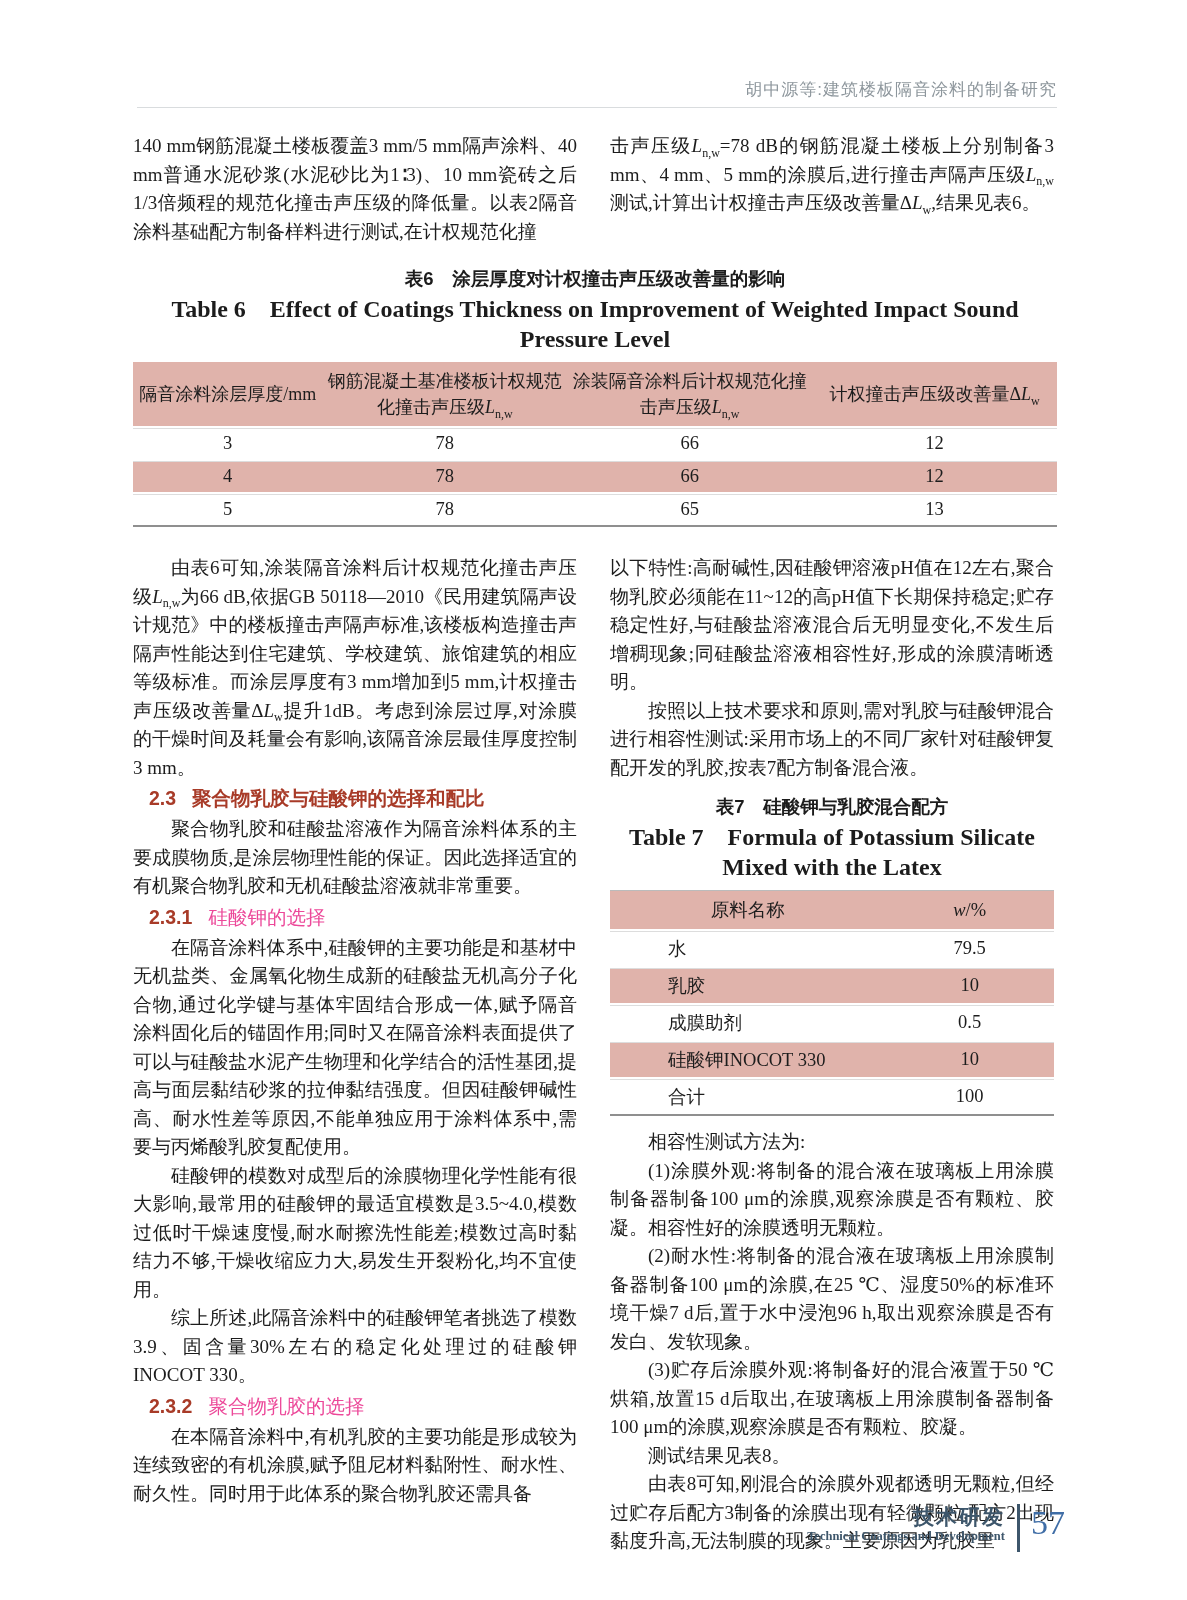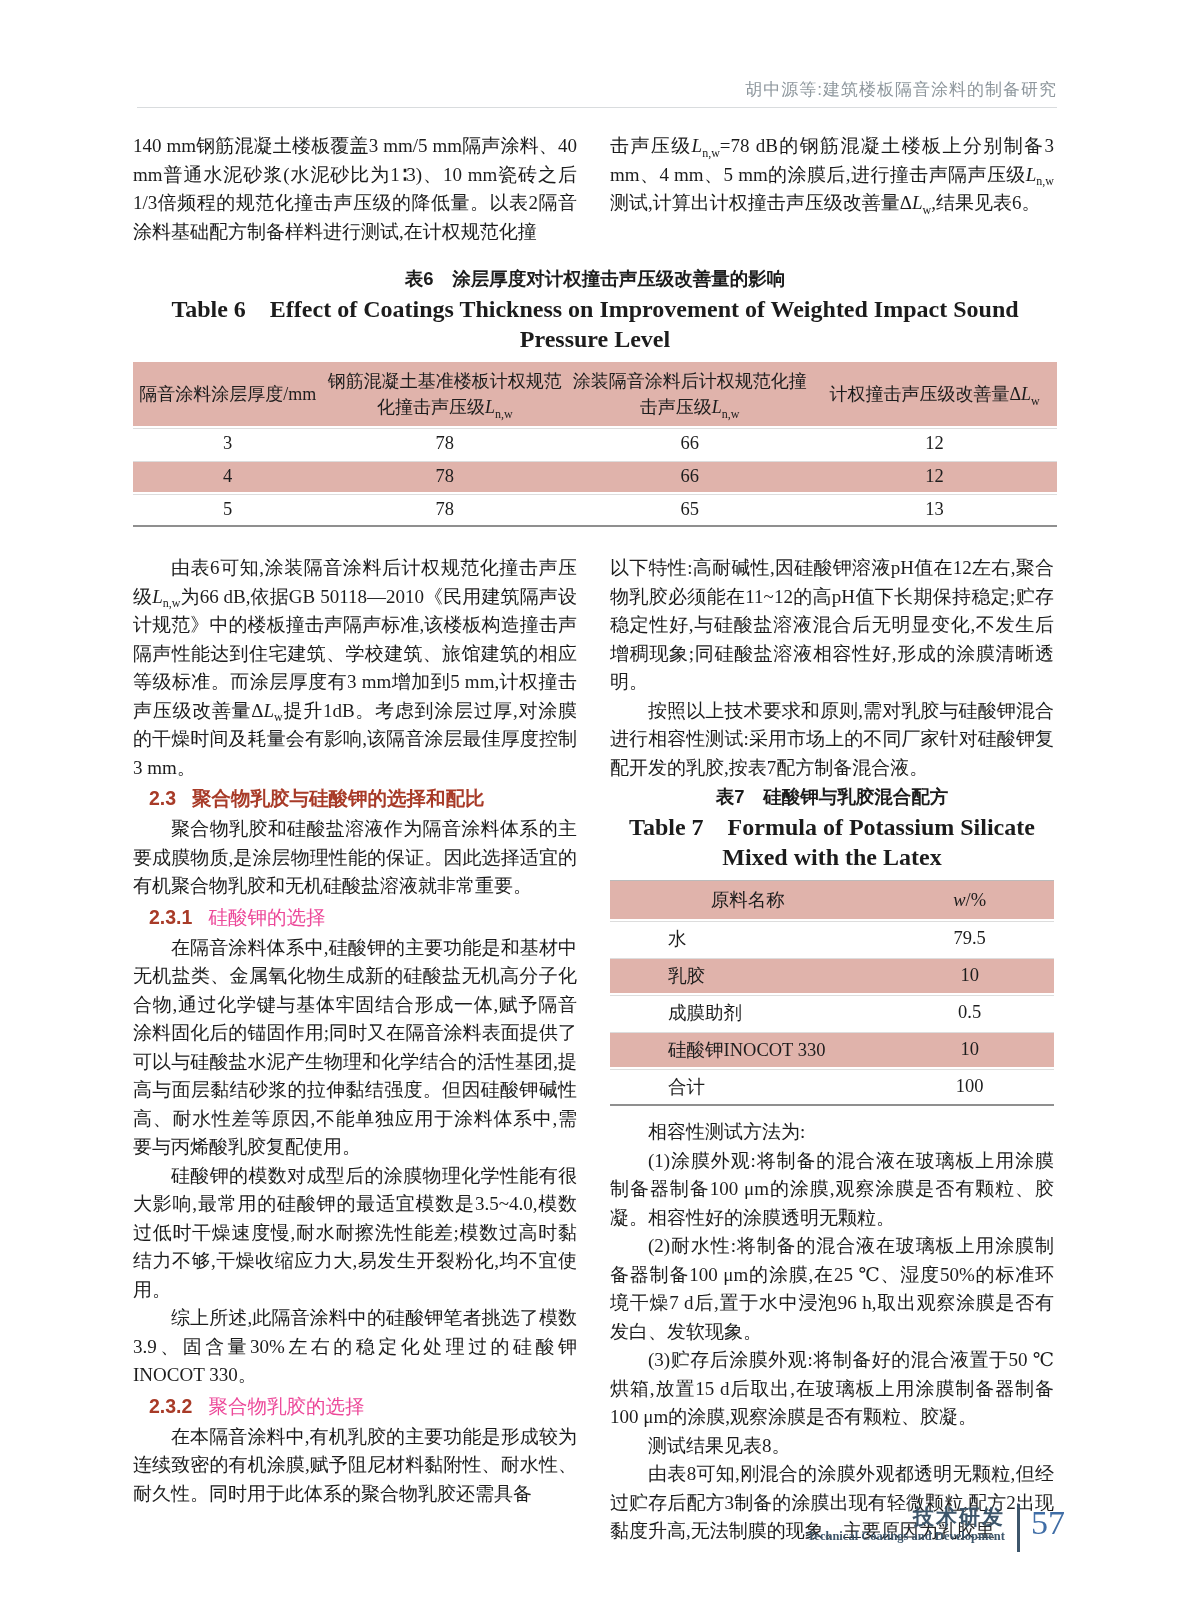--- a/index.html
+++ b/index.html
@@ -32,21 +32,21 @@
     font-size:18.5px;text-align:center;line-height:30px;}
   .tbl-title-en{font-family:"Liberation Serif","DejaVu Serif",serif;font-weight:bold;
     font-size:24px;text-align:center;line-height:30px;margin-bottom:8px;}
   table{width:100%;border-collapse:collapse;border-bottom:2px solid #8f8f8f;}
   thead th{background:var(--table-accent);font-weight:normal;font-size:18px;line-height:26px;
     padding:6px 4px;text-align:center;}
   tbody td{font-size:18.5px;text-align:center;padding:5px 2px;border-top:2px solid #ffffff;
     box-shadow:inset 0 1px 0 #dddddd;}
   tr.zebra td{background:var(--table-accent);}
   sub{font-size:12px;line-height:0;margin-top:33px;}
-  .t7{margin-bottom:12px;}
+  .t7{margin-top:10px;margin-bottom:12px;}
   .t7 table{border-top:1px solid #bbbbbb;}
   .t7 tbody td.tl{text-align:left;padding-left:58px;}
   .t7 thead th{font-size:18.5px;}
   .footer{position:absolute;right:122px;bottom:48px;display:flex;align-items:flex-start;margin-left:48px;}
   .footer-text{text-align:right;}
   .footer-cn{font-family:"Liberation Sans","DejaVu Sans",sans-serif;font-weight:bold;
     font-size:21px;line-height:25px;color:var(--footer-slate);letter-spacing:2px;}
   .footer-en{font-family:"Liberation Serif","DejaVu Serif",serif;font-weight:bold;
     font-size:12.5px;color:var(--footer-slate);}
   .footer-bar{width:3px;height:48px;background:var(--footer-slate);margin:0 11px 0 12px;}

